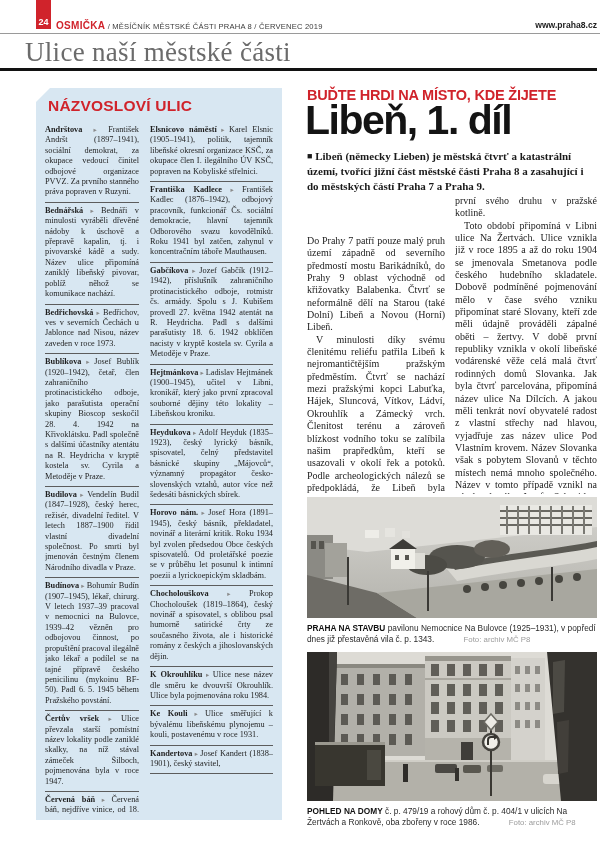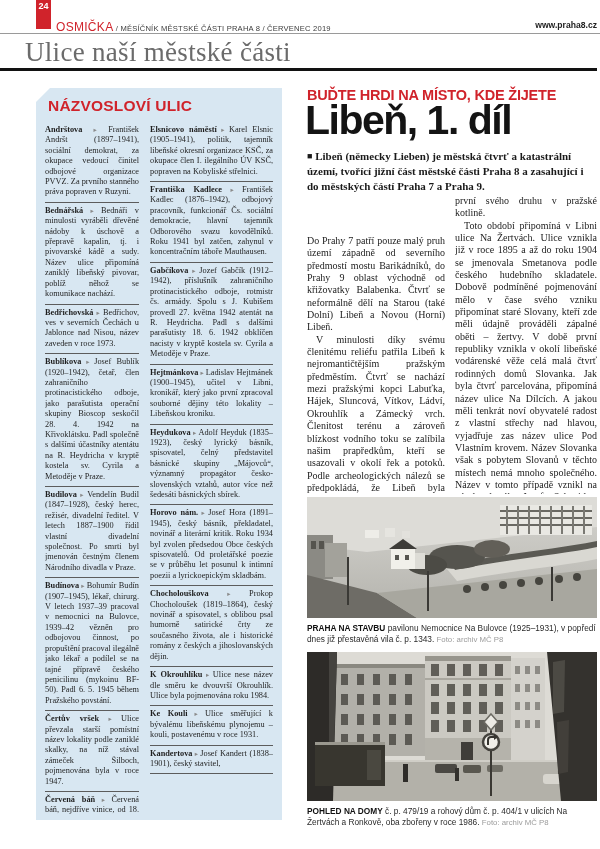--- a/index.html
+++ b/index.html
@@ -1,23 +1,23 @@
 <!DOCTYPE html>
 <html lang="cs"><head>
 <meta charset="utf-8">
 <style>
   html,body{margin:0;padding:0;background:#fff;}
   .page{position:relative;width:600px;height:849px;background:#ffffff;overflow:hidden;
         font-family:"Liberation Sans",sans-serif;color:#1e1e1e;}
   
   .page-tab{position:absolute;left:36px;top:0;width:15px;height:29px;background:#d0232b;
             display:flex;align-items:flex-end;justify-content:center;}
-  .page-tab span{color:#fff;font-size:9px;font-weight:bold;line-height:1;padding-bottom:18px;}
+  .page-tab span{color:#fff;font-size:9px;font-weight:bold;line-height:1;padding-bottom:2px;}
   .masthead{position:absolute;left:56px;top:20px;font-size:7.6px;letter-spacing:.2px;color:#3a3a3a;white-space:nowrap;}
-  .masthead .brand{color:#d0232b;font-weight:normal;font-size:12px;letter-spacing:.3px;}
+  .masthead .brand{color:#d0232b;font-weight:bold;font-size:10px;letter-spacing:.3px;}
   .website{position:absolute;right:3px;top:20px;font-size:8.6px;font-weight:bold;color:#222;}
   .rule-thin{position:absolute;left:0;top:33px;width:600px;height:1px;background:#9a9a9a;}
   .section-title{position:absolute;left:25px;top:37px;font-family:"Liberation Serif",serif;
                  font-size:27px;color:#6b6b6b;letter-spacing:.3px;}
   .rule-thick{position:absolute;left:0;top:68px;width:597px;height:3px;background:#121212;}
   
   .streets-box{position:absolute;left:36px;top:88px;width:246px;height:732px;background:#d8e7f2;
                clip-path:polygon(14px 0,100% 0,100% 100%,0 100%,0 14px);box-sizing:border-box;}
   .streets-title{padding:9px 12px 5px 12px;color:#d0232b;font-size:15.5px;font-weight:bold;letter-spacing:.2px;}
   .streets-cols{display:flex;gap:11px;padding:2px 9px 0 9px;height:694px;overflow:hidden;}
@@ -45,21 +45,21 @@
   .acol p.ind{text-indent:9px;}
   
   .photo{position:absolute;left:307px;width:290px;overflow:hidden;background:#bfbeb8;}
   .photo svg{display:block;}
   .photo1{top:497px;height:121px;}
   .photo2{top:652px;height:149px;}
   .caption{position:absolute;left:307px;width:290px;font-size:8.3px;line-height:10.6px;color:#2a2a2a;}
   .caption1{top:623px;}
   .caption2{top:806px;}
   .caption .clead{font-weight:bold;color:#111;}
-  .caption .credit{color:#9b9b9b;font-size:7.8px;}
+  .caption .credit{color:#9b9b9b;font-size:7.8px;margin-left:27px;}
 </style>
 </head>
 <body>
 
 <div class="page">
 
   <div class="page-tab">
     <span>24</span>
   </div>
   <div class="masthead">

